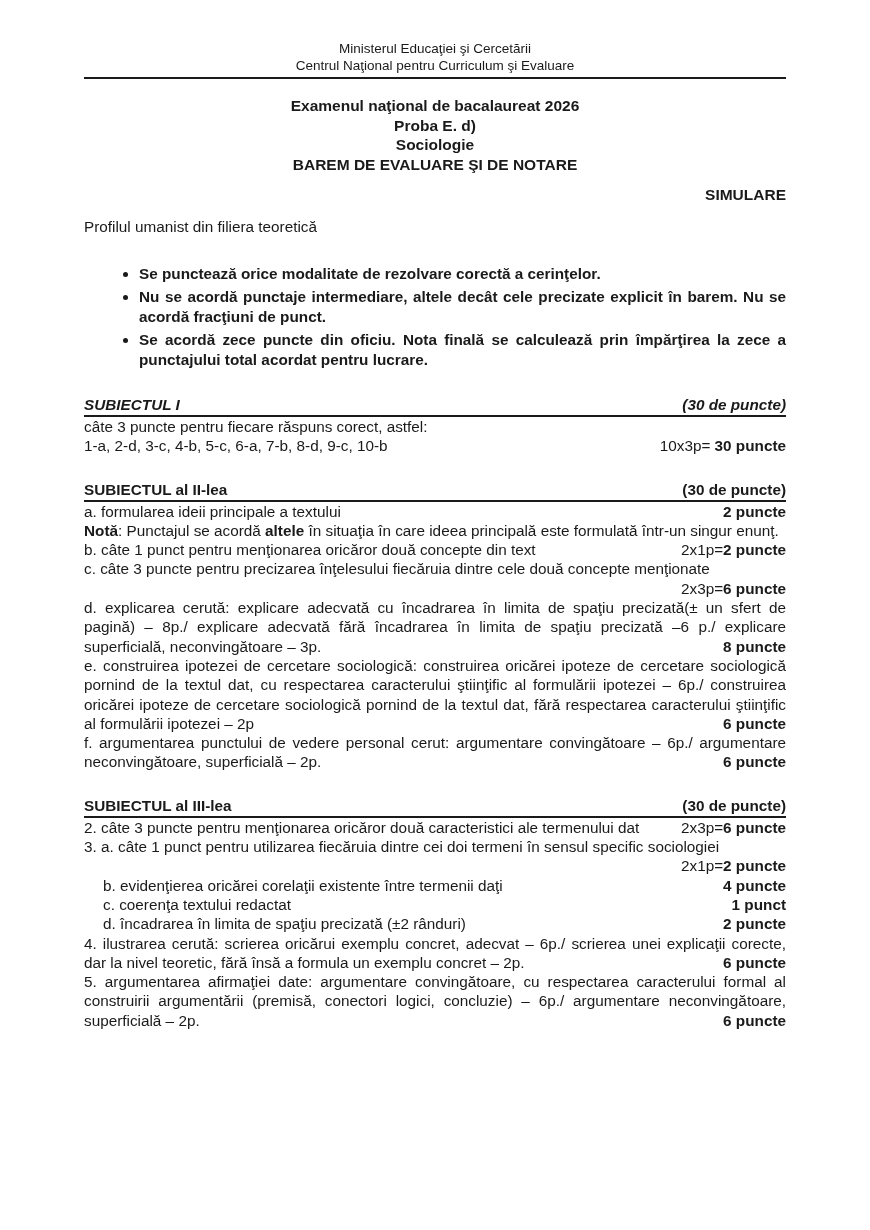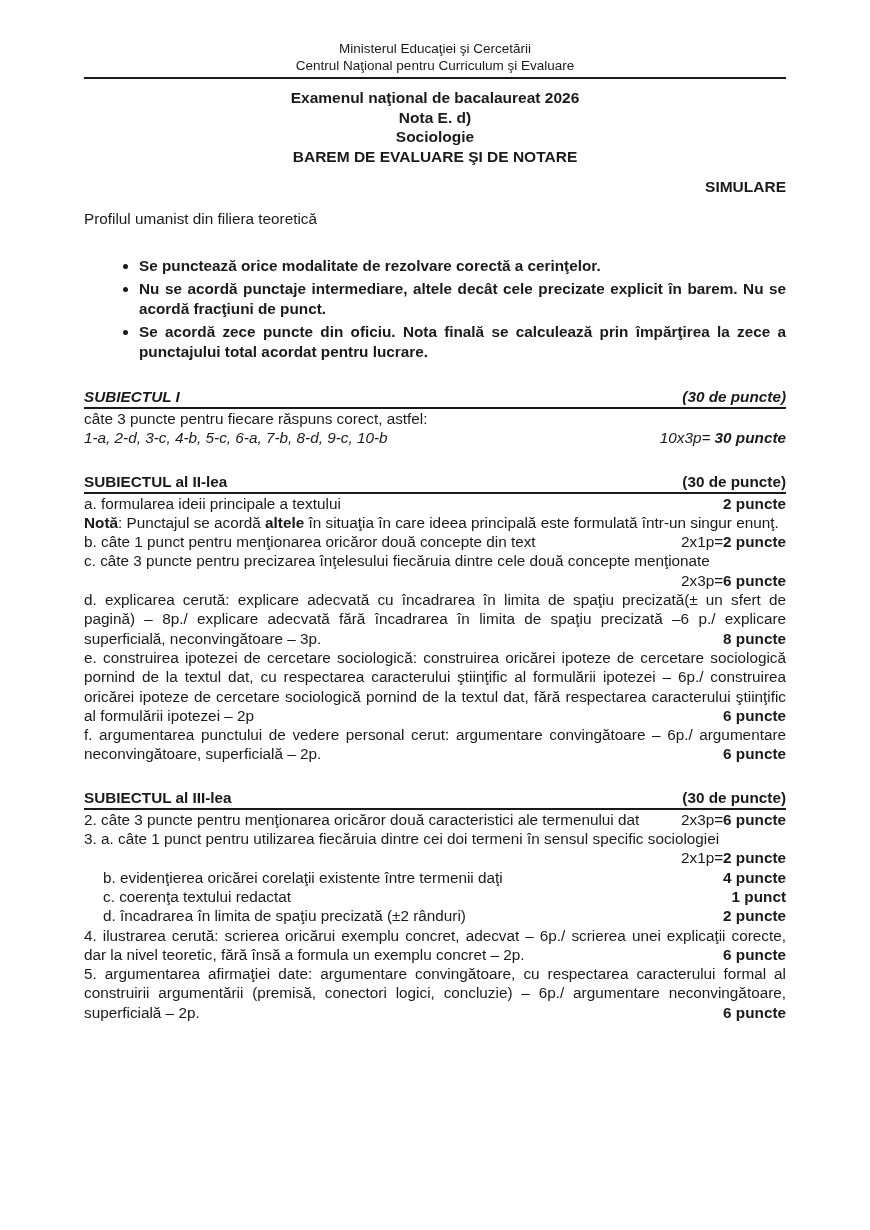--- a/index.html
+++ b/index.html
@@ -15,21 +15,21 @@
     overflow:hidden;
   }
   .doc-header {
     text-align:center;
     font-size:13.5px;
     line-height:17px;
     border-bottom:2px solid #1a1a1a;
     padding-bottom:3px;
   }
   .title-block {
-    margin-top:9px;
+    margin-top:17px;
     text-align:center;
     font-weight:bold;
     font-size:15.5px;
     line-height:19.5px;
   }
   .simulare { margin-top:12px; text-align:right; font-weight:bold; font-size:15.5px; }
   .profile  { margin-top:13px; line-height:19px; }
   .bullets {
     margin:28px 0 0 0;
     padding-left:55px;
@@ -41,21 +41,21 @@
   .sec-head {
     display:flex; justify-content:space-between;
     font-weight:bold;
     line-height:19px;
     border-bottom:2px solid #1a1a1a;
     margin-top:24px;
     padding-bottom:1px;
   }
   .sec-head.first { margin-top:25px;font-style:italic; }
   .line { line-height:19.3px; }
-  .row  { display:flex; justify-content:space-between; line-height:19.3px;font-style:italic; }
+  .row  { display:flex; justify-content:space-between; line-height:19.3px; }
   .item { line-height:19.3px; text-align:justify; overflow:hidden; }
   .score { float:right; font-weight:bold; }
   .score-wrap { float:right; }
   .score-wrap .calc { font-weight:normal; }
   .score-wrap .pts  { font-weight:bold; }
   .score-line { text-align:right; line-height:19.3px; }
   .score-line .calc { font-weight:normal; }
   .score-line .pts  { font-weight:bold; }
   .indent { padding-left:19px; }
   b.inline { font-weight:bold; }
@@ -75,21 +75,21 @@
 
 <div class="page">
 
   <div class="doc-header">
     <div>Ministerul Educaţiei şi Cercetării</div>
     <div>Centrul Naţional pentru Curriculum şi Evaluare</div>
   </div>
 
   <div class="title-block">
     <div>Examenul naţional de bacalaureat 2026</div>
-    <div>Nota E. d)</div>
+    <div>Proba E. d)</div>
     <div>Sociologie</div>
     <div>BAREM DE EVALUARE ŞI DE NOTARE</div>
   </div>
 
   <div class="simulare">SIMULARE</div>
 
   <div class="profile">Profilul umanist din filiera teoretică</div>
 
   <ul class="bullets">
     <li>Se punctează orice modalitate de rezolvare corectă a cerinţelor.</li>

